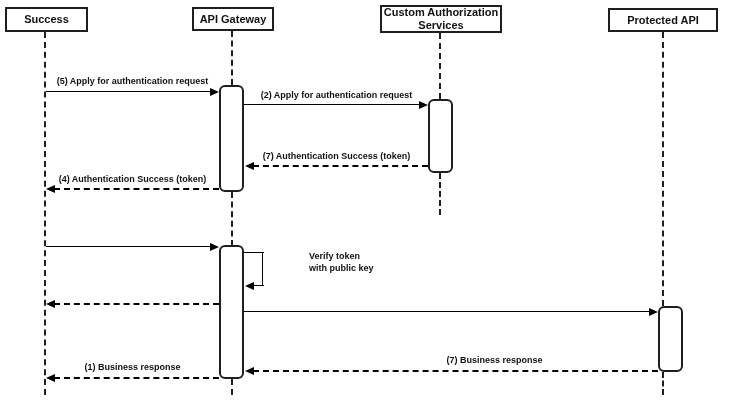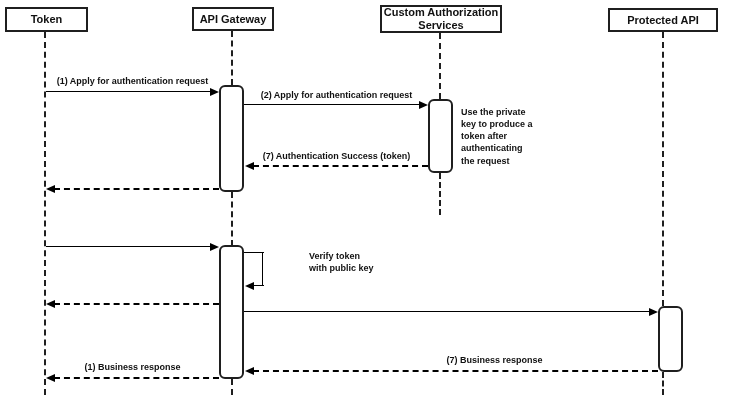--- a/index.html
+++ b/index.html
@@ -37,60 +37,56 @@
     position:absolute;font-size:9px;font-weight:bold;color:#111;line-height:1.35;
     white-space:pre-line;text-align:left;z-index:3;
   }
   .selfline{position:absolute;z-index:2;}
 </style>
 </head>
 <body>
 
 <div class="canvas">
 
-  <div class="actor" style="left:5px;top:7px;width:83px;height:25px;">Token</div>
+  <div class="actor" style="left:5px;top:7px;width:83px;height:25px;">Success</div>
   <div class="actor" style="left:192px;top:7px;width:82px;height:24px;">API Gateway</div>
   <div class="actor" style="left:380px;top:5px;width:122px;height:28px;">Custom Authorization
 Services</div>
   <div class="actor" style="left:608px;top:8px;width:110px;height:24px;">Protected API</div>
 
   <div class="lifeline" style="left:44px;top:32px;height:363px;"></div>
   <div class="lifeline" style="left:231px;top:31px;height:54px;"></div>
   <div class="lifeline" style="left:231px;top:192px;height:54px;"></div>
   <div class="lifeline" style="left:231px;top:379px;height:16px;"></div>
   <div class="lifeline" style="left:439px;top:33px;height:66px;"></div>
   <div class="lifeline" style="left:439px;top:173px;height:42px;"></div>
   <div class="lifeline" style="left:662px;top:32px;height:274px;"></div>
   <div class="lifeline" style="left:662px;top:372px;height:23px;"></div>
 
   <div class="activation" style="left:219px;top:85px;height:107px;"></div>
   <div class="activation" style="left:428px;top:99px;height:74px;"></div>
   <div class="activation" style="left:219px;top:245px;height:134px;"></div>
   <div class="activation" style="left:658px;top:306px;height:66px;"></div>
 
-  <div class="mlabel" style="left:46px;top:76px;width:173px;">(1) Apply for authentication request</div>
+  <div class="mlabel" style="left:46px;top:76px;width:173px;">(5) Apply for authentication request</div>
   <div class="mline solid" style="left:46px;top:91px;width:165px;"></div>
   <div class="arr right" style="left:210px;top:88px;"></div>
 
   <div class="mlabel" style="left:245px;top:90px;width:183px;">(2) Apply for authentication request</div>
   <div class="mline solid" style="left:244px;top:104px;width:176px;"></div>
   <div class="arr right" style="left:419px;top:101px;"></div>
 
   <div class="mlabel" style="left:245px;top:151px;width:183px;">(7) Authentication Success (token)</div>
   <div class="mline dashed" style="left:253px;top:165px;width:175px;"></div>
   <div class="arr left" style="left:245px;top:162px;"></div>
 
+  <div class="mlabel" style="left:46px;top:174px;width:173px;">(4) Authentication Success (token)</div>
   <div class="mline dashed" style="left:54px;top:188px;width:165px;"></div>
   <div class="arr left" style="left:46px;top:185px;"></div>
 
-  <div class="note-text" style="left:461px;top:106px;width:90px;">Use the private
-key to produce a
-token after
-authenticating
-the request</div>
 
   <div class="mline solid" style="left:46px;top:246px;width:165px;"></div>
   <div class="arr right" style="left:210px;top:243px;"></div>
 
   <div class="selfline mline solid" style="left:244px;top:252px;width:20px;"></div>
   <div class="selfline" style="left:262px;top:252px;width:0;height:33px;border-left:1.6px solid #000;"></div>
   <div class="selfline mline solid" style="left:253px;top:285px;width:11px;"></div>
   <div class="arr left" style="left:245px;top:282px;"></div>
   <div class="note-text" style="left:268px;top:250px;width:90px;margin-left:41px;">Verify token
 with public key</div>

